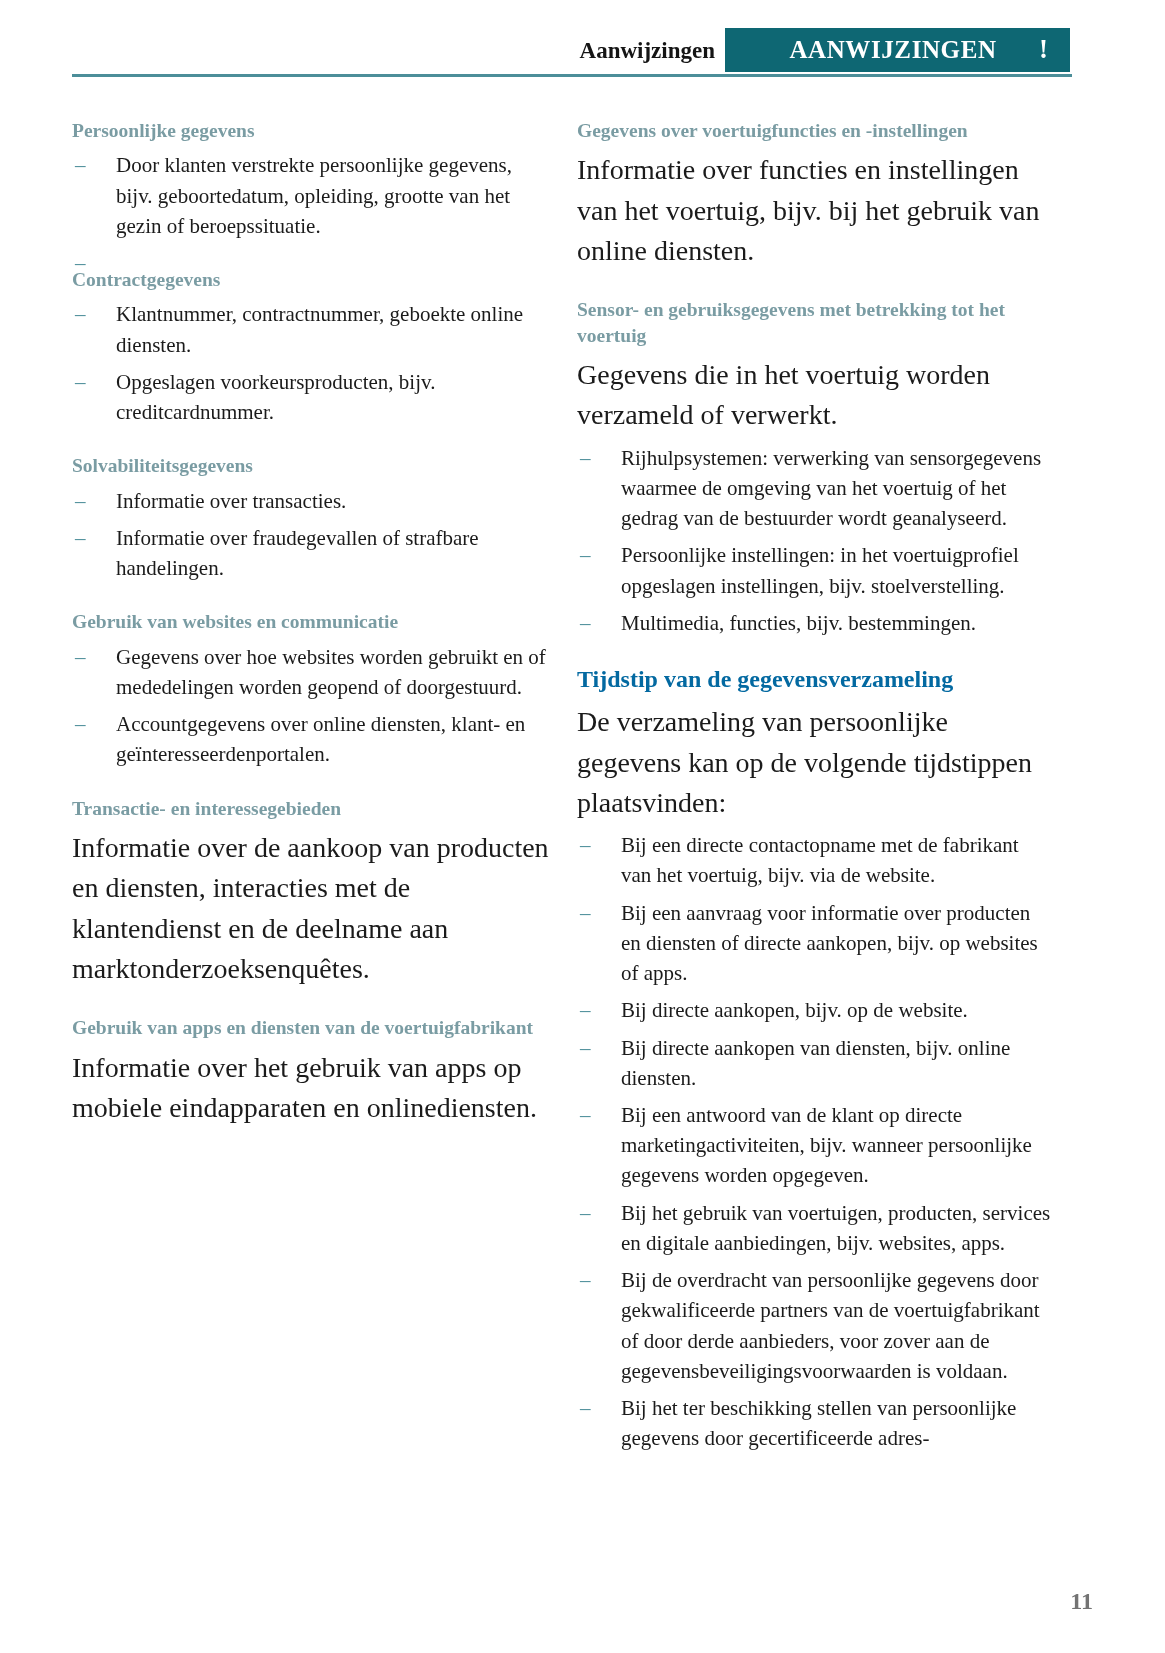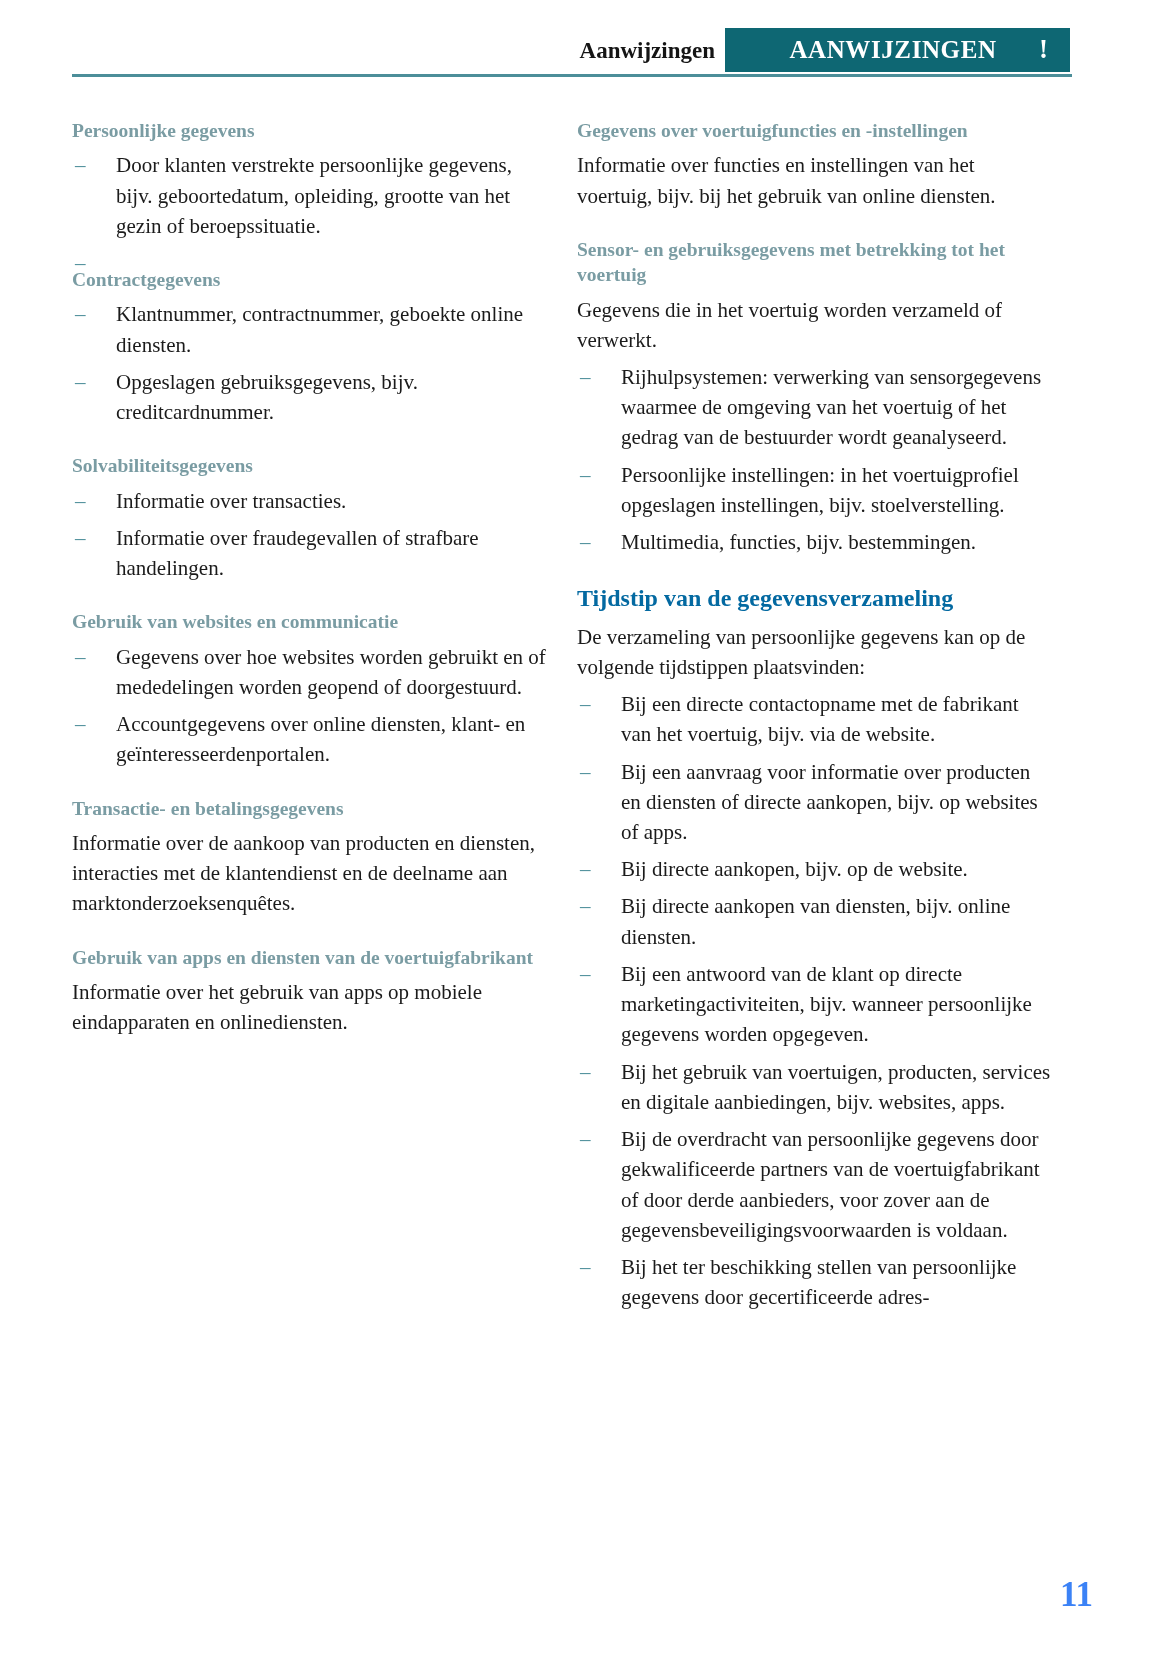--- a/index.html
+++ b/index.html
@@ -96,21 +96,21 @@
     margin: 0 0 7px 0;
   }
   .section-heading {
     color: #0369a1;
     font-weight: bold;
     font-size: 24px;
     line-height: 1.30;
     margin: 0 0 7px 0;
   }
   .para {
-    font-size: 21px;
+    font-size: 28px;
     line-height: 1.44;
     margin: 0;
     color: #1b1b1b;
   }
   .block {
     margin-bottom: 26px;
   }
   ul.dash-list {
     list-style: none;
     margin: 0;
@@ -137,23 +137,23 @@
   }
   .para + ul.dash-list {
     margin-top: 7px;
   }
 
   
   .page-number {
     position: absolute;
     right: 72px;
     bottom: 38px;
-    font-size: 35px;
-    font-weight: bold;
-    color: #3b82f6;
+    font-size: 24px;
+    font-weight: bold;
+    color: #737373;
     margin-left: 46px;
   }
 </style>
 </head>
 <body>
 
 <div class="page-header">
   <div class="header-chapter">Aanwijzingen</div>
   <div class="header-band">
     <div class="header-band-title">AANWIJZINGEN</div>
@@ -171,21 +171,21 @@
       <ul class="dash-list">
         <li><span class="dash">–</span><span>Door klanten verstrekte persoonlijke gegevens, bijv. geboortedatum, opleiding, grootte van het gezin of beroepssituatie.</span></li>
         <li><span class="dash">–</span></li>
       </ul>
     </div>
 
     <div class="block">
       <div class="sub-heading">Contractgegevens</div>
       <ul class="dash-list">
         <li><span class="dash">–</span><span>Klantnummer, contractnummer, geboekte online diensten.</span></li>
-        <li><span class="dash">–</span><span>Opgeslagen gebruiksgegevens, bijv. creditcardnummer.</span></li>
+        <li><span class="dash">–</span><span>Opgeslagen voorkeursproducten, bijv. creditcardnummer.</span></li>
       </ul>
     </div>
 
     <div class="block">
       <div class="sub-heading">Solvabiliteitsgegevens</div>
       <ul class="dash-list">
         <li><span class="dash">–</span><span>Informatie over transacties.</span></li>
         <li><span class="dash">–</span><span>Informatie over fraudegevallen of strafbare handelingen.</span></li>
       </ul>
     </div>
@@ -193,21 +193,21 @@
 
     <div class="block">
       <div class="sub-heading">Gebruik van websites en communicatie</div>
       <ul class="dash-list">
         <li><span class="dash">–</span><span>Gegevens over hoe websites worden gebruikt en of mededelingen worden geopend of doorgestuurd.</span></li>
         <li><span class="dash">–</span><span>Accountgegevens over online diensten, klant- en geïnteresseerdenportalen.</span></li>
       </ul>
     </div>
 
     <div class="block">
-      <div class="sub-heading">Transactie- en betalingsgegevens</div>
+      <div class="sub-heading">Transactie- en interessegebieden</div>
       <p class="para">Informatie over de aankoop van producten en diensten, interacties met de klantendienst en de deelname aan marktonderzoeksenquêtes.</p>
     </div>
 
     <div class="block">
       <div class="sub-heading">Gebruik van apps en diensten van de voertuigfabrikant</div>
       <p class="para">Informatie over het gebruik van apps op mobiele eindapparaten en onlinediensten.</p>
     </div>
 
   </div>
 

